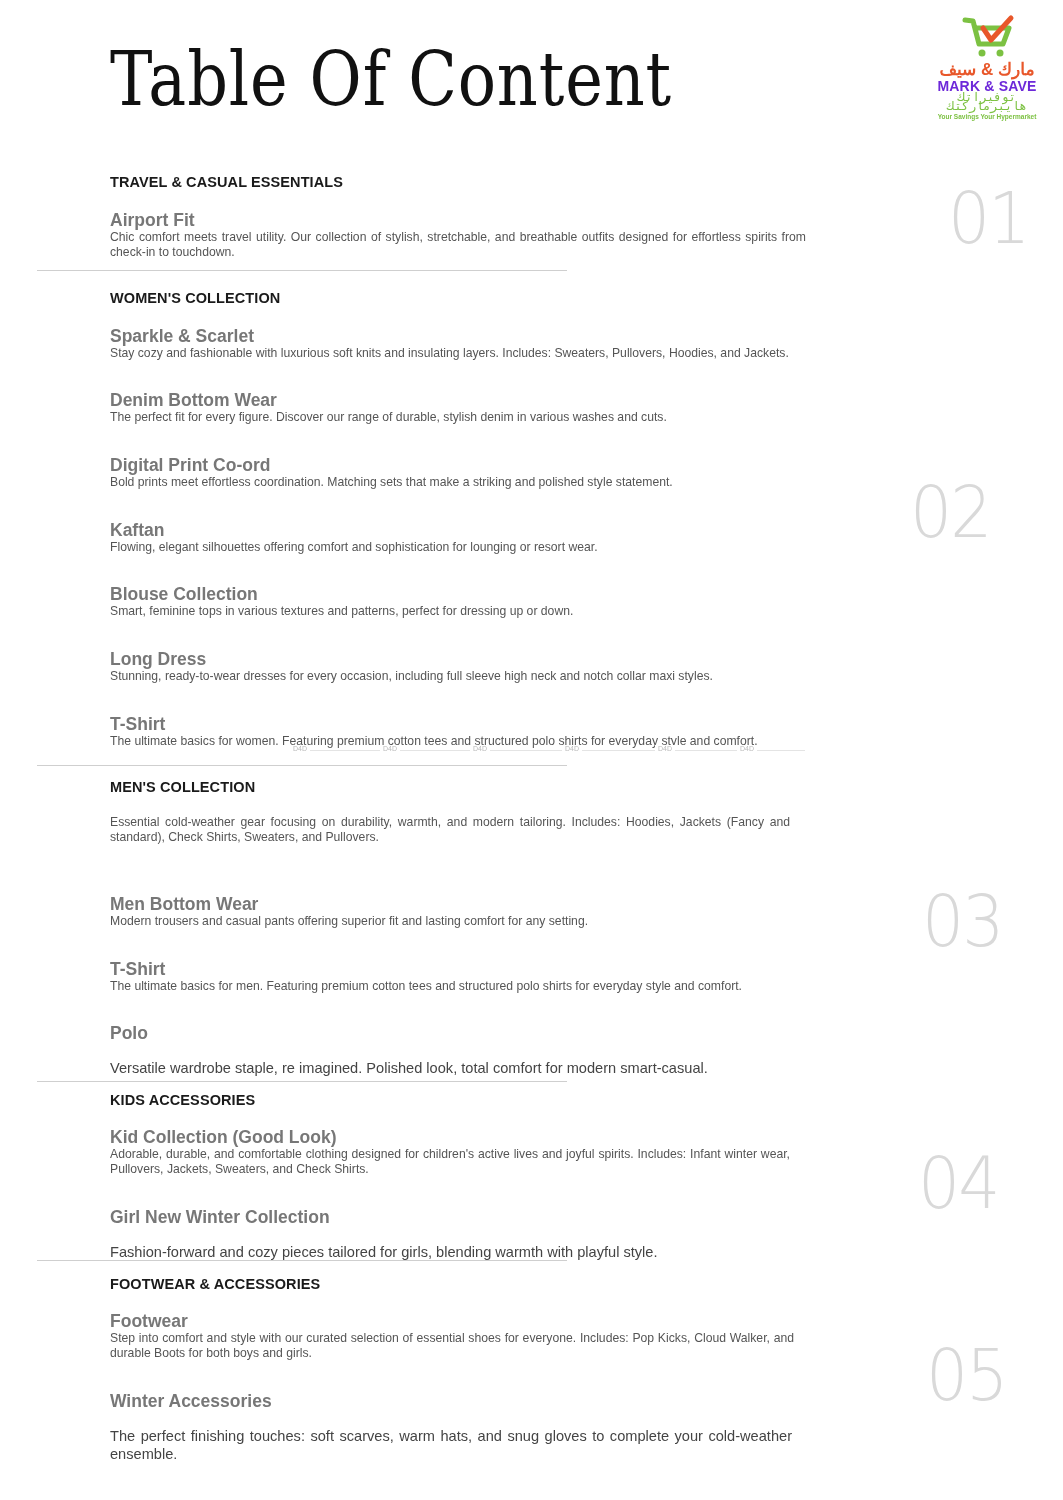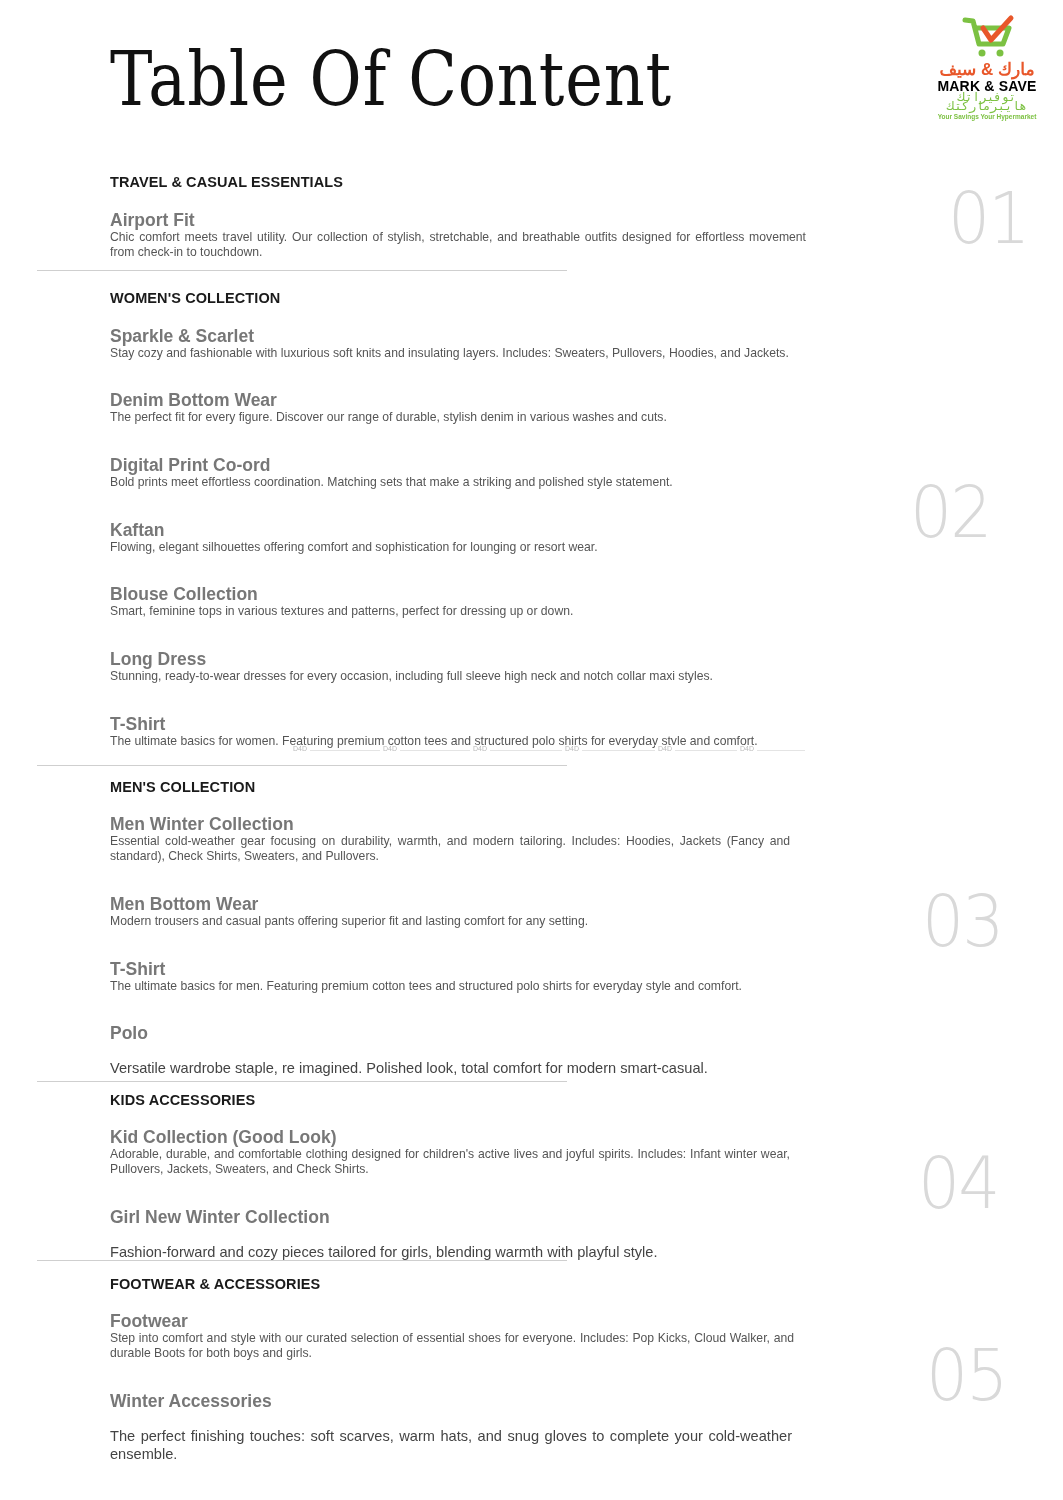--- a/index.html
+++ b/index.html
@@ -1,21 +1,21 @@
 <!DOCTYPE html>
 <html><head>
 <meta charset="utf-8">
 <style>
   html, body { margin:0; padding:0; background:#ffffff; }
   body { width:1063px; height:1500px; position:relative; overflow:hidden; font-family:"Liberation Sans", sans-serif; color:#555; }
   .title { position:absolute; left:110px; top:42px; margin:0; font-family:"DejaVu Serif", serif; font-weight:normal; font-size:74px; letter-spacing:1px; color:#111; line-height:1; transform:scaleX(0.86); transform-origin:left top; }
   .logo { position:absolute; left:922px; top:14px; width:130px; height:110px; text-align:center; }
   .logo svg { display:block; margin:0 auto; }
   .logo .ar { color:#e8572a; font-size:17px; font-weight:bold; line-height:18px; margin-top:1px; font-family:Liberation Sans, sans-serif; }
-  .logo .en { color:#000000; font-size:14px; font-weight:bold; line-height:15px; letter-spacing:0.2px; }
+  .logo .en { color:#6d28d9; font-size:14px; font-weight:bold; line-height:15px; letter-spacing:0.2px; }
   .logo .ar2 { color:#7cc142; font-size:12px; line-height:9px; font-family:Liberation Mono, monospace;text-align:center; }
   .logo .tag { color:#7cc142; font-size:6.5px; font-weight:bold; line-height:9px; }
   .section-head { position:absolute; left:110px; font-size:14.5px; font-weight:bold; color:#1a1a1a; letter-spacing:0.1px; }
   .item { position:absolute; left:110px; width:696px; }
   .item .name { font-size:17.5px; font-weight:bold; color:#777; line-height:19px; }
   .item .desc { font-size:12.2px; color:#555; line-height:15px; text-align:justify; }
   .item .desc.lg { font-size:14.6px; line-height:18px; color:#444;margin-top:16px; }
   .rule { position:absolute; left:37px; width:530px; height:1px; background:#cfcfcf; }
   .num { position:absolute; font-family:"DejaVu Sans", sans-serif; font-weight:200; color:#d9d9d9; font-size:72px; letter-spacing:-2px; line-height:1; transform:scaleX(0.92); transform-origin:left top; -webkit-text-stroke:0; }
   .watermark { position:absolute; left:290px; top:745px; width:515px; height:10px; }
@@ -36,21 +36,21 @@
   </svg>
   <div class="ar" dir="rtl">مارك &amp; سيف</div>
   <div class="en">MARK &amp; SAVE</div>
   <div class="ar2" dir="rtl">توفيراتك هايبرماركتك</div>
   <div class="tag">Your Savings Your Hypermarket</div>
 </div>
 
 <div class="section-head" style="top:174px">TRAVEL &amp; CASUAL ESSENTIALS</div>
 <div class="item" style="top:211px">
   <div class="name">Airport Fit</div>
-  <div class="desc">Chic comfort meets travel utility. Our collection of stylish, stretchable, and breathable outfits designed for effortless movement from check-in to touchdown.</div>
+  <div class="desc">Chic comfort meets travel utility. Our collection of stylish, stretchable, and breathable outfits designed for effortless spirits from check-in to touchdown.</div>
 </div>
 <div class="num" style="left:948px;top:182px">01</div>
 <div class="rule" style="top:270px"></div>
 
 <div class="section-head" style="top:290px">WOMEN'S COLLECTION</div>
 <div class="item" style="top:327px">
   <div class="name">Sparkle &amp; Scarlet</div>
   <div class="desc">Stay cozy and fashionable with luxurious soft knits and insulating layers. Includes: Sweaters, Pullovers, Hoodies, and Jackets.</div>
 </div>
 <div class="item" style="top:391px">
@@ -84,21 +84,20 @@
   <span class="wm-tag" style="left:180px">D4D</span>
   <span class="wm-tag" style="left:272px">D4D</span>
   <span class="wm-tag" style="left:365px">D4D</span>
   <span class="wm-tag" style="left:447px">D4D</span>
 </div>
 <div class="num" style="left:910px;top:476px">02</div>
 <div class="rule" style="top:765px"></div>
 
 <div class="section-head" style="top:779px">MEN'S COLLECTION</div>
 <div class="item" style="top:815px">
-  <div class="name">Men Winter Collection</div>
   <div class="desc" style="width:680px">Essential cold-weather gear focusing on durability, warmth, and modern tailoring. Includes: Hoodies, Jackets (Fancy and standard), Check Shirts, Sweaters, and Pullovers.</div>
 </div>
 <div class="item" style="top:895px">
   <div class="name">Men Bottom Wear</div>
   <div class="desc">Modern trousers and casual pants offering superior fit and lasting comfort for any setting.</div>
 </div>
 <div class="item" style="top:960px">
   <div class="name">T-Shirt</div>
   <div class="desc">The ultimate basics for men. Featuring premium cotton tees and structured polo shirts for everyday style and comfort.</div>
 </div>

